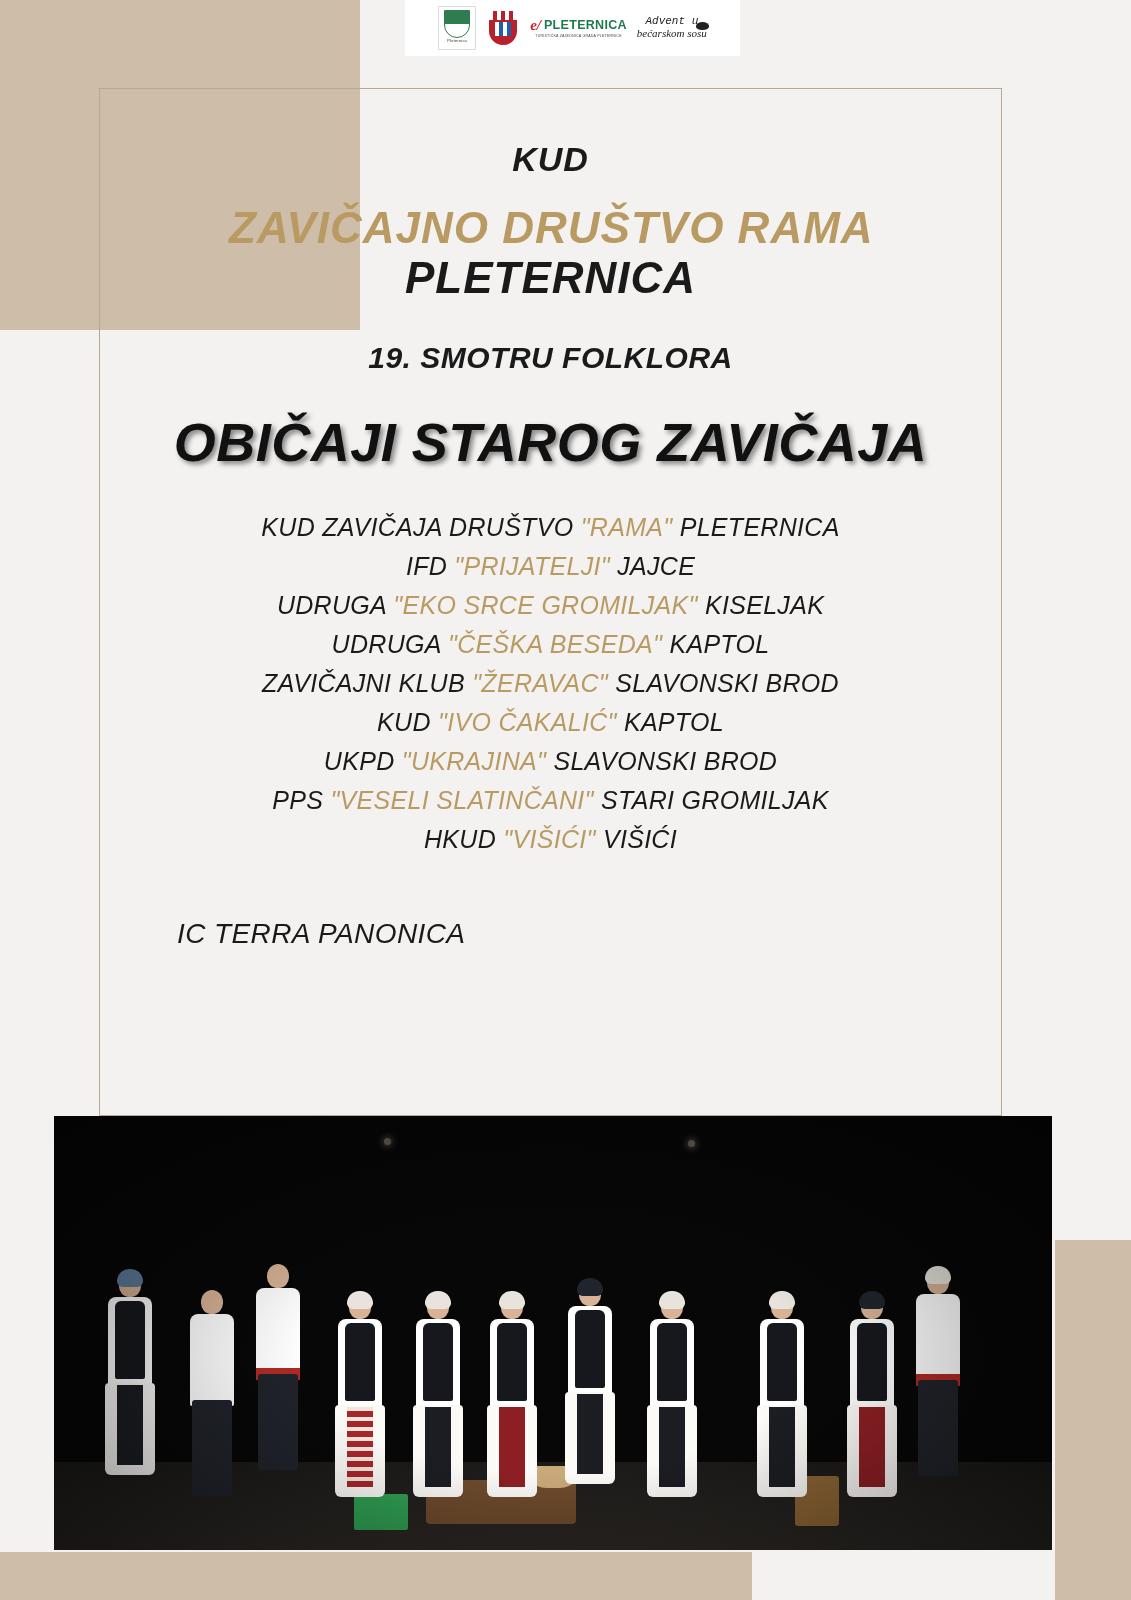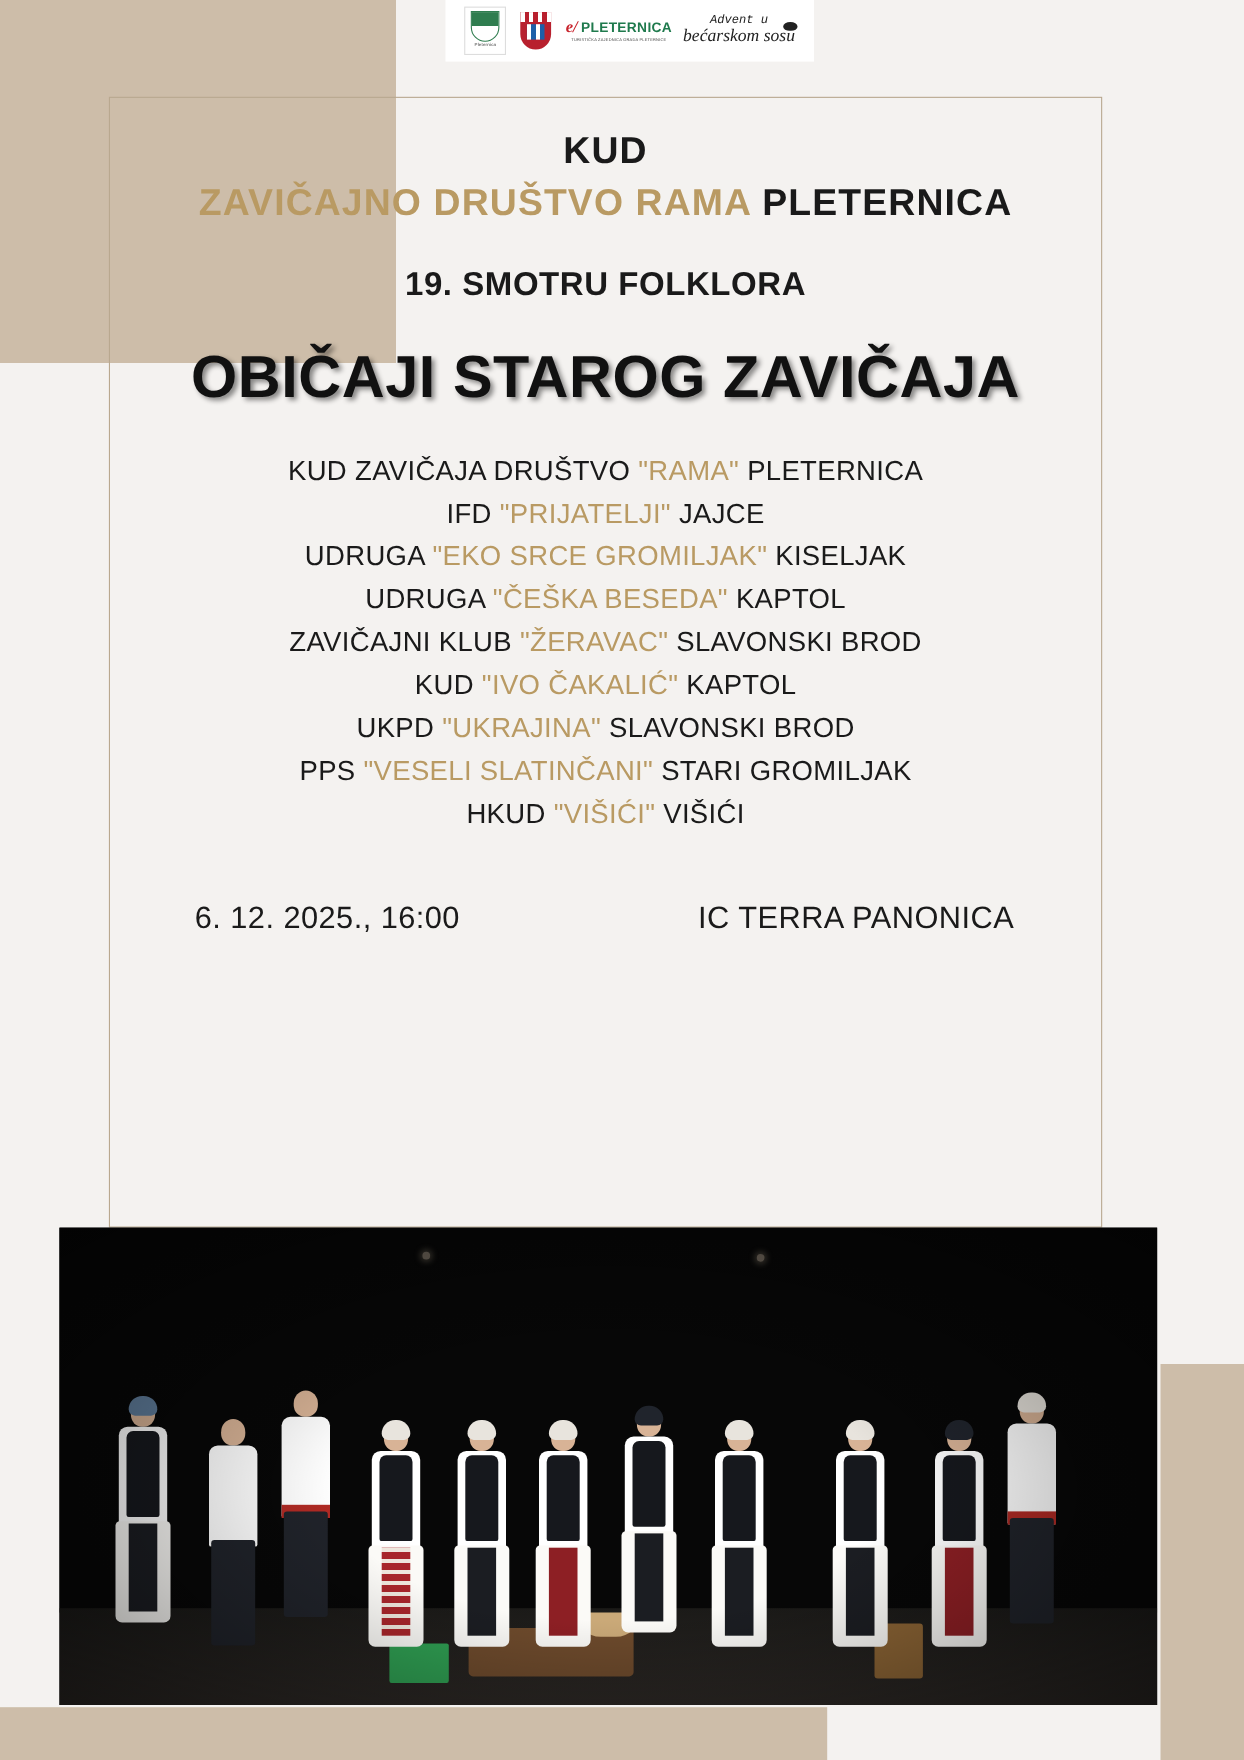--- a/index.html
+++ b/index.html
@@ -142,21 +142,21 @@
   }
   .advent-line1 {
     font-family: Liberation Mono, monospace;
     font-style: italic;
     font-size: 11px;
     color: #222;
   }
   .advent-line2 {
     font-family: "Liberation Serif", serif;
     font-style: italic;
-    font-size: 16px;
+    font-size: 11px;
     color: #222;
     text-align: center;
   }
   .advent-dot {
     position: absolute;
     right: -2px; top: 6px;
     width: 13px; height: 8px;
     background: #222;
     border-radius: 50% 50% 45% 45%;
   }
@@ -167,37 +167,38 @@
     left: 99px; top: 88px;
     width: 903px; height: 1028px;
     border: 1px solid #b9a88f;
     background: rgba(244,242,240,0.0);
   }
 
   .content {
     position: absolute;
     left: 99px; top: 88px;
     width: 903px;
-    padding-top: 16px;
+    padding-top: 38px;
     text-align: center;
+    font-style: italic;
   }
 
   .hdr-kud {
     font-size: 34px;
     font-weight: bold;
     letter-spacing: 1px;
     color: #1a1a1a;
     margin-top: 14px;
   }
   .hdr-line2 {
-    font-size: 34px;
+    font-size: 44px;
     font-weight: bold;
     letter-spacing: 1px;
     color: #1a1a1a;
-    margin-top: 8px;
+    margin-top: 24px;
   }
   .hdr-line2 .accent { color: #b99a63; }
   .hdr-line3 {
     font-size: 34px;
     font-weight: bold;
     letter-spacing: 1px;
     color: #1a1a1a;
     margin-top: 8px;
   }
   .hdr-smotra {
@@ -449,21 +450,20 @@
       <div class="performer"><span>UDRUGA </span><span class="accent">"EKO SRCE GROMILJAK"</span><span> KISELJAK</span></div>
       <div class="performer"><span>UDRUGA </span><span class="accent">"ČEŠKA BESEDA"</span><span> KAPTOL</span></div>
       <div class="performer"><span>ZAVIČAJNI KLUB </span><span class="accent">"ŽERAVAC"</span><span> SLAVONSKI BROD</span></div>
       <div class="performer"><span>KUD </span><span class="accent">"IVO ČAKALIĆ"</span><span> KAPTOL</span></div>
       <div class="performer"><span>UKPD </span><span class="accent">"UKRAJINA"</span><span> SLAVONSKI BROD</span></div>
       <div class="performer"><span>PPS </span><span class="accent">"VESELI SLATINČANI"</span><span> STARI GROMILJAK</span></div>
       <div class="performer"><span>HKUD </span><span class="accent">"VIŠIĆI"</span><span> VIŠIĆI</span></div>
     </div>
 
     <div class="footer-row">
-      <div class="footer-date">6. 12. 2025., 16:00</div>
       <div class="footer-venue">IC TERRA PANONICA</div>
     </div>
   </div>
 
   <div class="photo">
     <div class="backdrop"></div>
     <div class="stage-floor"></div>
 
     <div class="lamp" style="left:330px; top:22px;"></div>
     <div class="lamp" style="left:634px; top:24px;"></div>

